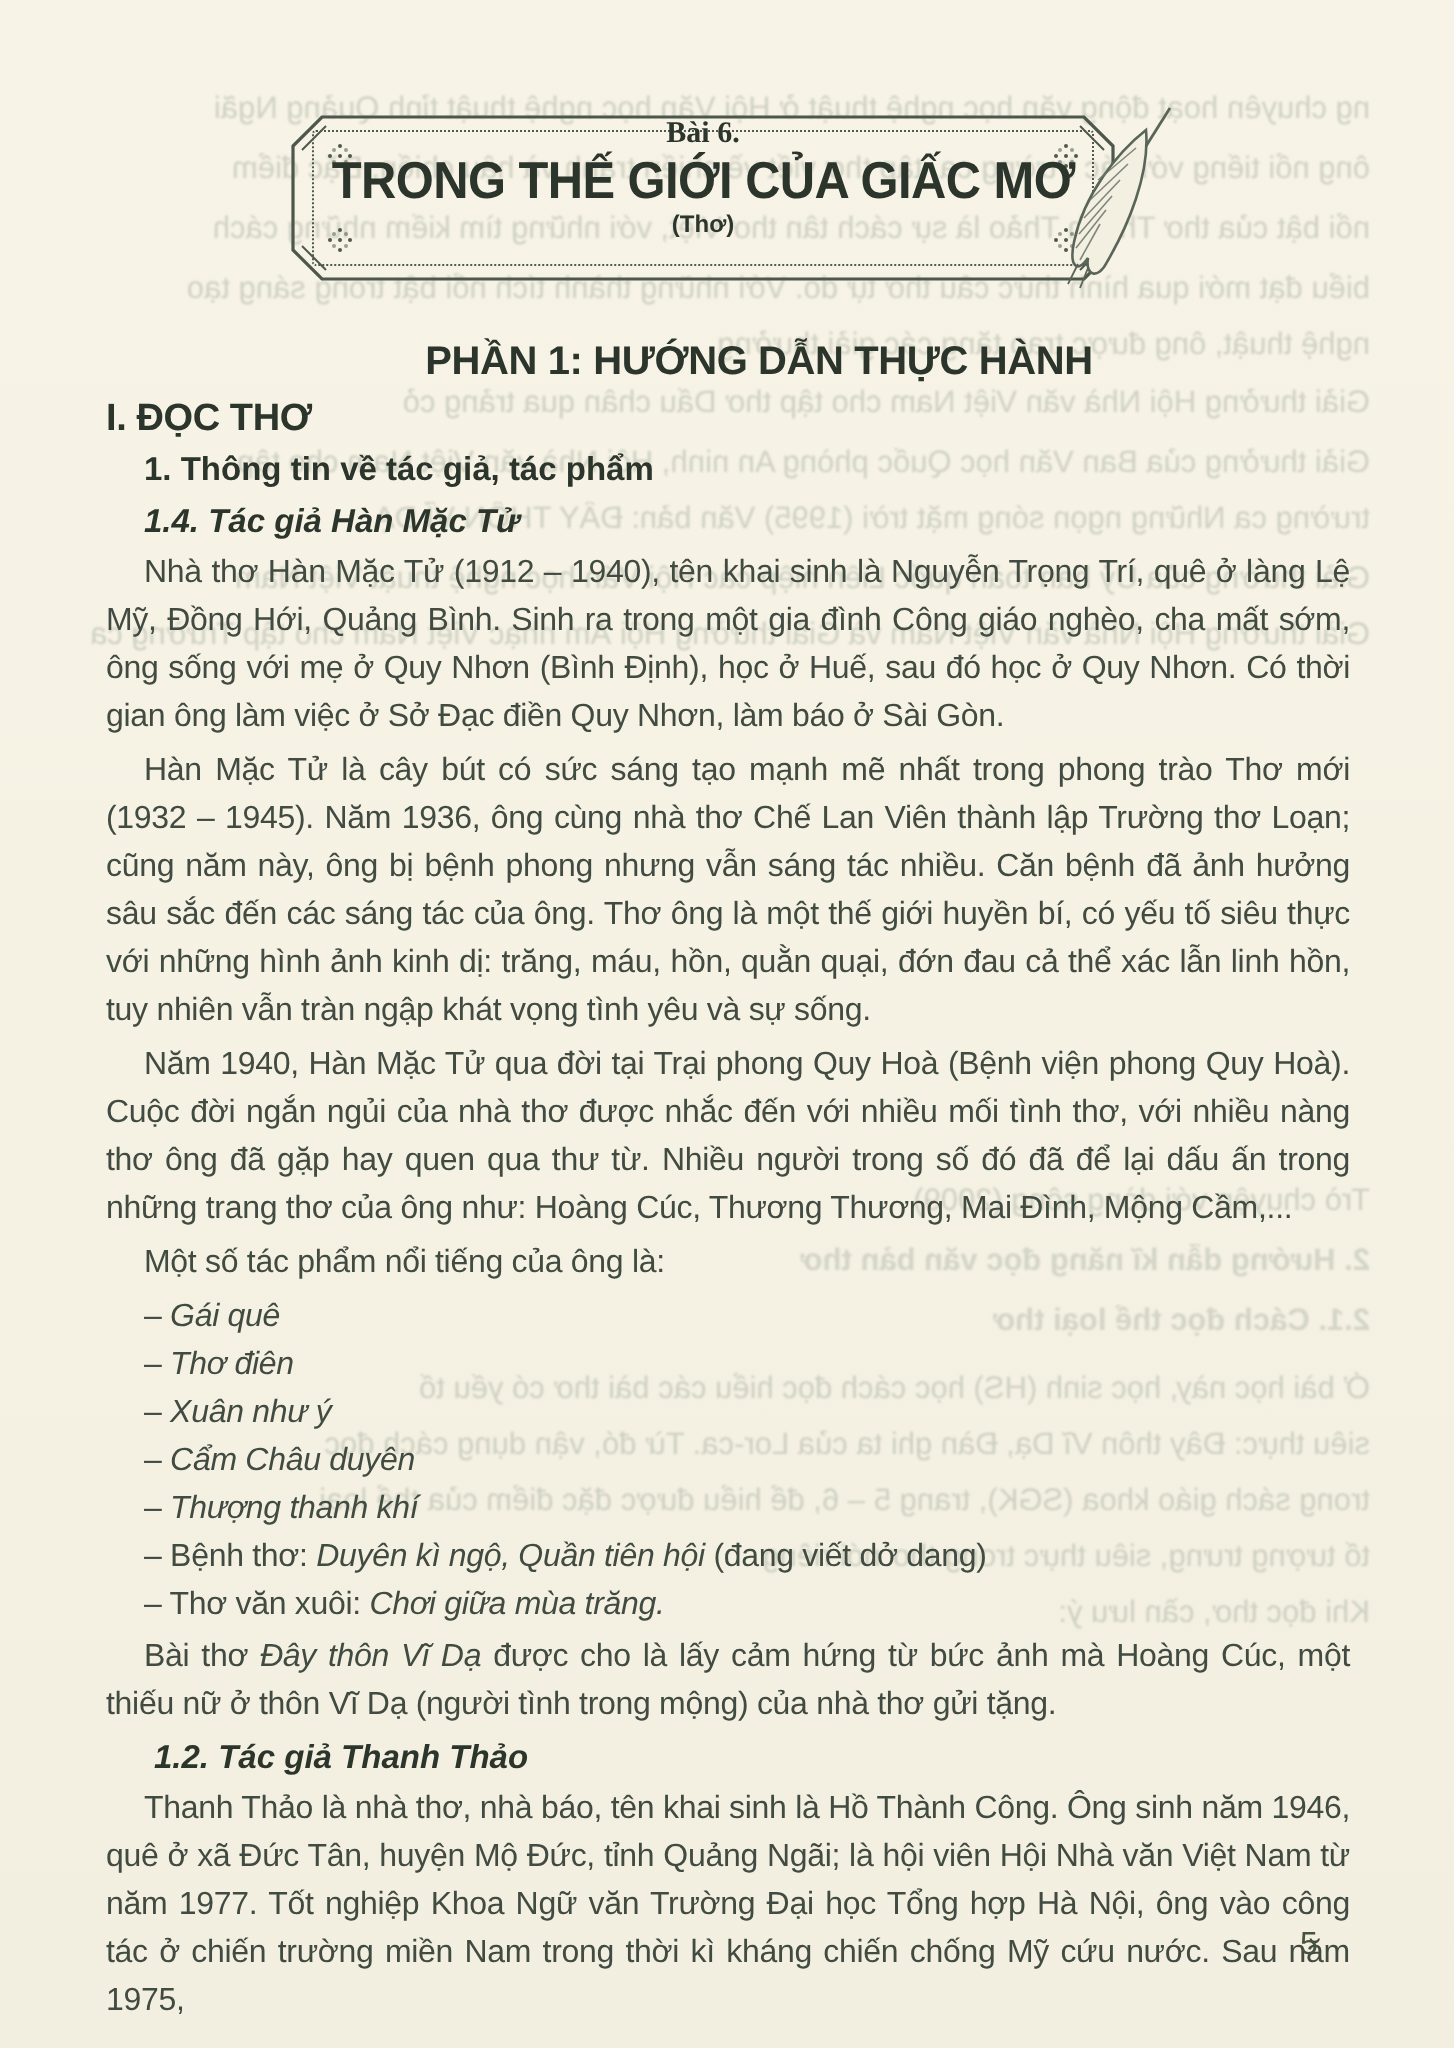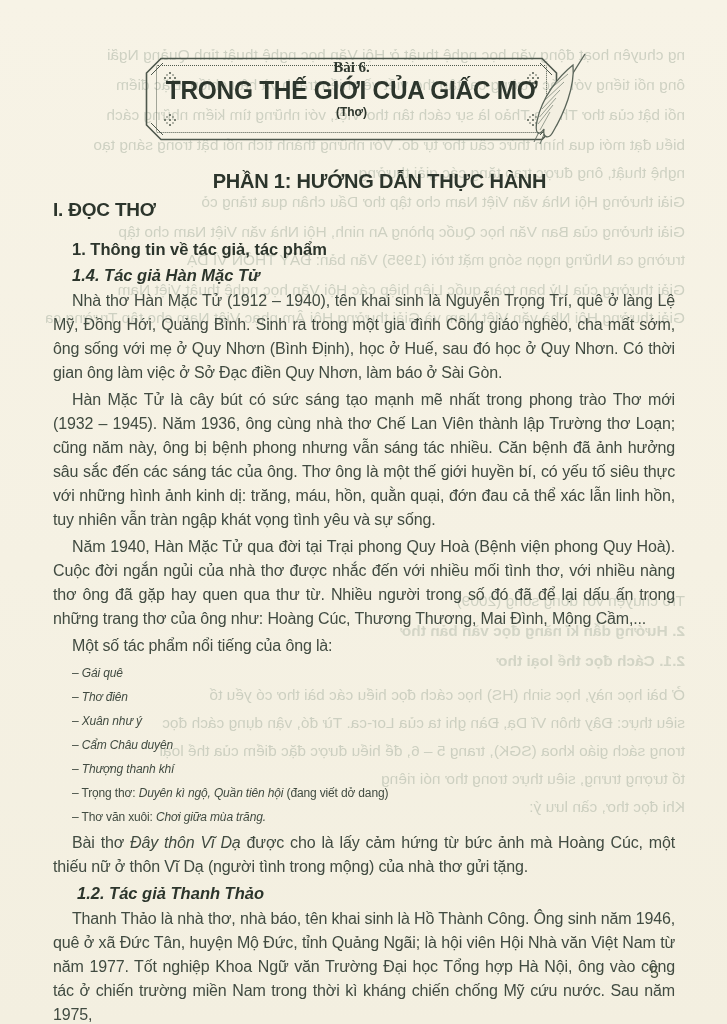--- a/index.html
+++ b/index.html
@@ -60,29 +60,29 @@
   .feather{position:absolute;left:527px;top:50px;z-index:3;}
   
   .part-heading{
     position:absolute;top:170px;left:16px;width:100%;text-align:center;
     font-size:20px;font-weight:700;color:#2c352c;z-index:2;letter-spacing:-.2px;
   }
   .content{
     position:absolute;top:198px;left:53px;width:622px;z-index:2;
     color:#414b41;
   }
-  .sec{font-size:19px;font-weight:700;color:#2c352c;margin:0 0 17px 0;line-height:23px;letter-spacing:-.2px;}
+  .sec{font-size:19px;font-weight:700;color:#2c352c;margin:0 0 3px 0;line-height:23px;letter-spacing:-.2px;}
   .sub{font-size:16.5px;font-weight:700;color:#2c352c;margin:0 0 3px 19px;line-height:23px;}
   .subsub{font-size:16.5px;font-weight:700;font-style:italic;color:#2c352c;margin:0 0 2px 19px;line-height:23px;}
   .para{
     font-size:16px;line-height:24px;text-align:justify;text-indent:19px;
     margin:0 0 3px 0;letter-spacing:-.15px;color:#414b41;
   }
   .works{margin:0 0 2px 19px;}
-  .work{font-size:12px;line-height:24px;letter-spacing:-.15px;color:#414b41;}
+  .work{font-size:16px;line-height:24px;letter-spacing:-.15px;color:#414b41;}
   .work i{font-style:italic;}
   .h12{margin-top:2px;margin-left:24px;}
   .pagenum{
     position:absolute;top:964px;left:650px;font-size:16px;color:#47523f;z-index:2;
   }
 </style>
 </head>
 <body>
 
 <div class="page">
@@ -144,21 +144,21 @@
     <p class="para">Hàn Mặc Tử là cây bút có sức sáng tạo mạnh mẽ nhất trong phong trào Thơ mới (1932 – 1945). Năm 1936, ông cùng nhà thơ Chế Lan Viên thành lập Trường thơ Loạn; cũng năm này, ông bị bệnh phong nhưng vẫn sáng tác nhiều. Căn bệnh đã ảnh hưởng sâu sắc đến các sáng tác của ông. Thơ ông là một thế giới huyền bí, có yếu tố siêu thực với những hình ảnh kinh dị: trăng, máu, hồn, quằn quại, đớn đau cả thể xác lẫn linh hồn, tuy nhiên vẫn tràn ngập khát vọng tình yêu và sự sống.</p>
     <p class="para">Năm 1940, Hàn Mặc Tử qua đời tại Trại phong Quy Hoà (Bệnh viện phong Quy Hoà). Cuộc đời ngắn ngủi của nhà thơ được nhắc đến với nhiều mối tình thơ, với nhiều nàng thơ ông đã gặp hay quen qua thư từ. Nhiều người trong số đó đã để lại dấu ấn trong những trang thơ của ông như: Hoàng Cúc, Thương Thương, Mai Đình, Mộng Cầm,...</p>
     <p class="para">Một số tác phẩm nổi tiếng của ông là:</p>
 
     <div class="works">
       <div class="work"><span>– </span><i>Gái quê</i><span></span></div>
       <div class="work"><span>– </span><i>Thơ điên</i><span></span></div>
       <div class="work"><span>– </span><i>Xuân như ý</i><span></span></div>
       <div class="work"><span>– </span><i>Cẩm Châu duyên</i><span></span></div>
       <div class="work"><span>– </span><i>Thượng thanh khí</i><span></span></div>
-      <div class="work"><span>– Trọng thơ: </span><i>Duyên kì ngộ, Quần tiên hội </i><span>(đang viết dở dang)</span></div>
+      <div class="work"><span>– Bệnh thơ: </span><i>Duyên kì ngộ, Quần tiên hội </i><span>(đang viết dở dang)</span></div>
       <div class="work"><span>– Thơ văn xuôi: </span><i>Chơi giữa mùa trăng.</i><span></span></div>
     </div>
 
     <p class="para"><span>Bài thơ </span><i>Đây thôn Vĩ Dạ</i><span> được cho là lấy cảm hứng từ bức ảnh mà Hoàng Cúc, một thiếu nữ ở thôn Vĩ Dạ (người tình trong mộng) của nhà thơ gửi tặng.</span></p>
 
     <h4 class="subsub h12">1.2. Tác giả Thanh Thảo</h4>
     <p class="para">Thanh Thảo là nhà thơ, nhà báo, tên khai sinh là Hồ Thành Công. Ông sinh năm 1946, quê ở xã Đức Tân, huyện Mộ Đức, tỉnh Quảng Ngãi; là hội viên Hội Nhà văn Việt Nam từ năm 1977. Tốt nghiệp Khoa Ngữ văn Trường Đại học Tổng hợp Hà Nội, ông vào công tác ở chiến trường miền Nam trong thời kì kháng chiến chống Mỹ cứu nước. Sau năm 1975,</p>
   </div>
 
   <div class="pagenum">5</div>

